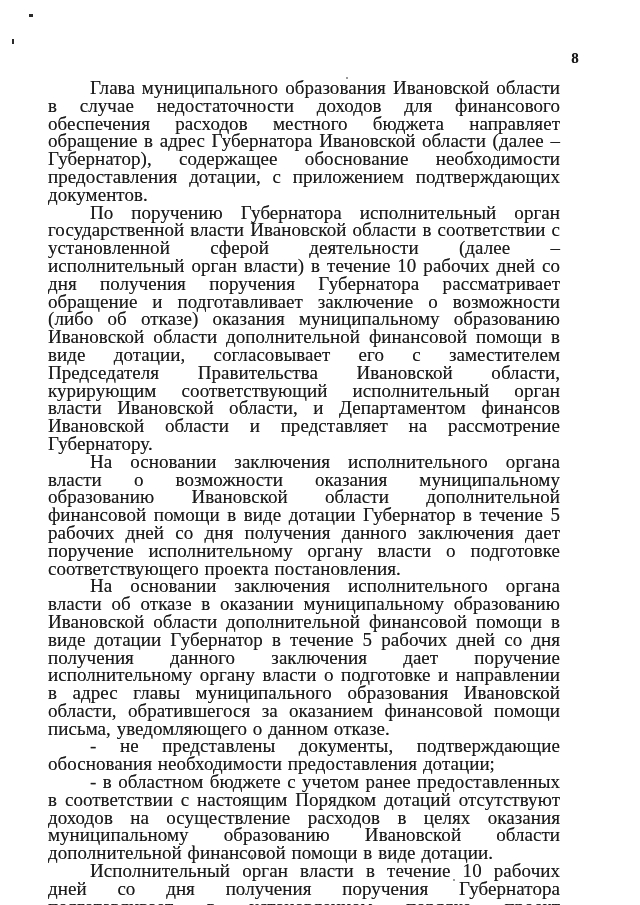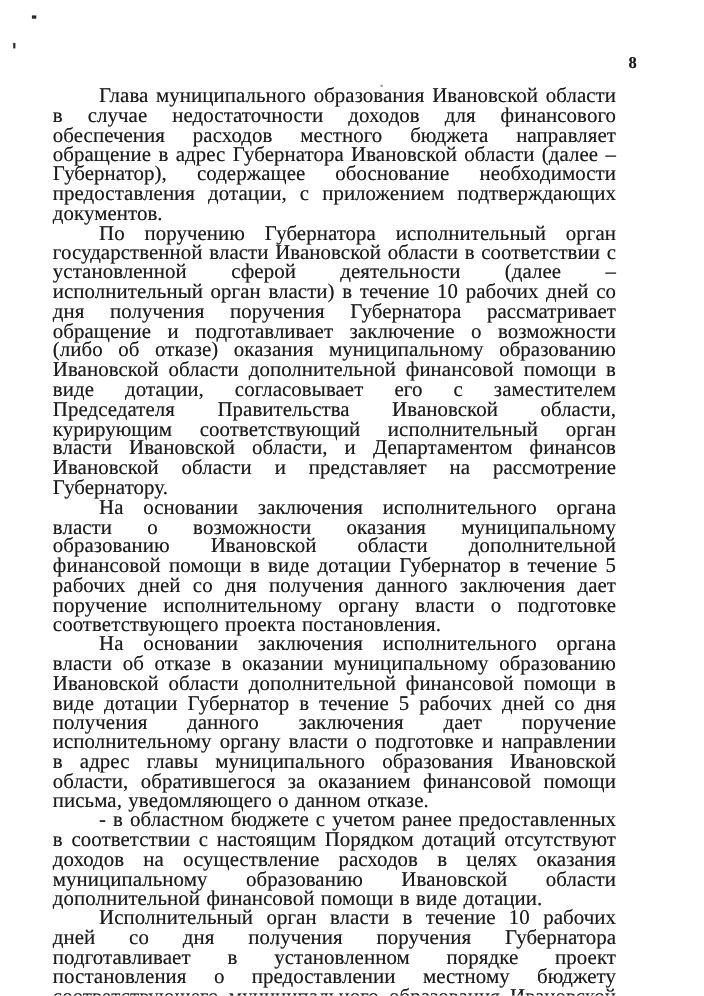--- a/index.html
+++ b/index.html
@@ -69,17 +69,18 @@
   <div class="speck light" style="left:453px; top:879px; width:2px; height:2px;"></div>
   <div class="speck light" style="left:346px; top:77px; width:2px; height:2px;"></div>
 
   <div class="page-number">8</div>
 
   <div class="doc-body">
     <p>Глава муниципального образования Ивановской области в случае недостаточности доходов для финансового обеспечения расходов местного бюджета направляет обращение в адрес Губернатора Ивановской области (далее – Губернатор), содержащее обоснование необходимости предоставления дотации, с приложением подтверждающих документов.</p>
     <p>По поручению Губернатора исполнительный орган государственной власти Ивановской области в соответствии с установленной сферой деятельности (далее – исполнительный орган власти) в течение 10 рабочих дней со дня получения поручения Губернатора рассматривает обращение и подготавливает заключение о возможности (либо об отказе) оказания муниципальному образованию Ивановской области дополнительной финансовой помощи в виде дотации, согласовывает его с заместителем Председателя Правительства Ивановской области, курирующим соответствующий исполнительный орган власти Ивановской области, и Департаментом финансов Ивановской области и представляет на рассмотрение Губернатору.</p>
     <p>На основании заключения исполнительного органа власти о возможности оказания муниципальному образованию Ивановской области дополнительной финансовой помощи в виде дотации Губернатор в течение 5 рабочих дней со дня получения данного заключения дает поручение исполнительному органу власти о подготовке  соответствующего проекта постановления.</p>
     <p>На основании заключения исполнительного органа власти об отказе в оказании муниципальному образованию Ивановской области дополнительной финансовой помощи в виде дотации Губернатор в течение 5 рабочих дней со дня получения данного заключения дает поручение исполнительному органу власти о подготовке и направлении в адрес главы муниципального образования Ивановской области, обратившегося за оказанием финансовой помощи письма, уведомляющего о данном отказе.</p>
+    <p>- не представлены документы, подтверждающие обоснования необходимости предоставления дотации;</p>
     <p>- в областном бюджете с учетом ранее предоставленных в соответствии с настоящим Порядком дотаций отсутствуют доходов на осуществление расходов в целях оказания муниципальному образованию Ивановской области дополнительной финансовой помощи в виде дотации.</p>
     <p>Исполнительный орган власти в течение 10 рабочих дней со дня получения поручения Губернатора подготавливает в установленном порядке проект постановления о предоставлении местному бюджету соответствующего  муниципального образования Ивановской области дополнительной финансовой помощи в виде дотации или письмо в адрес главы муниципального образования Ивановской области, обратившегося</p>
   </div>
 
 </div>
 
 </body></html>

